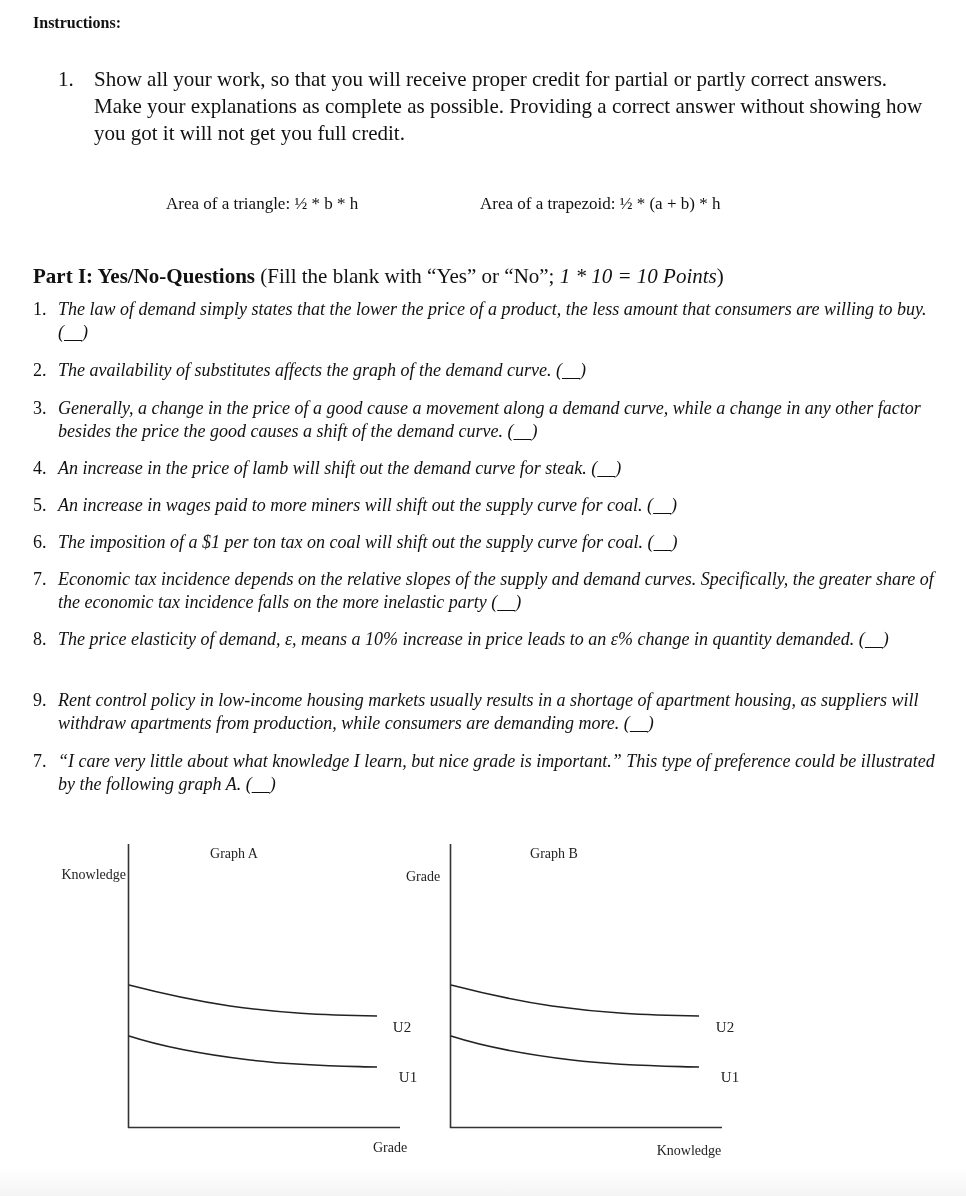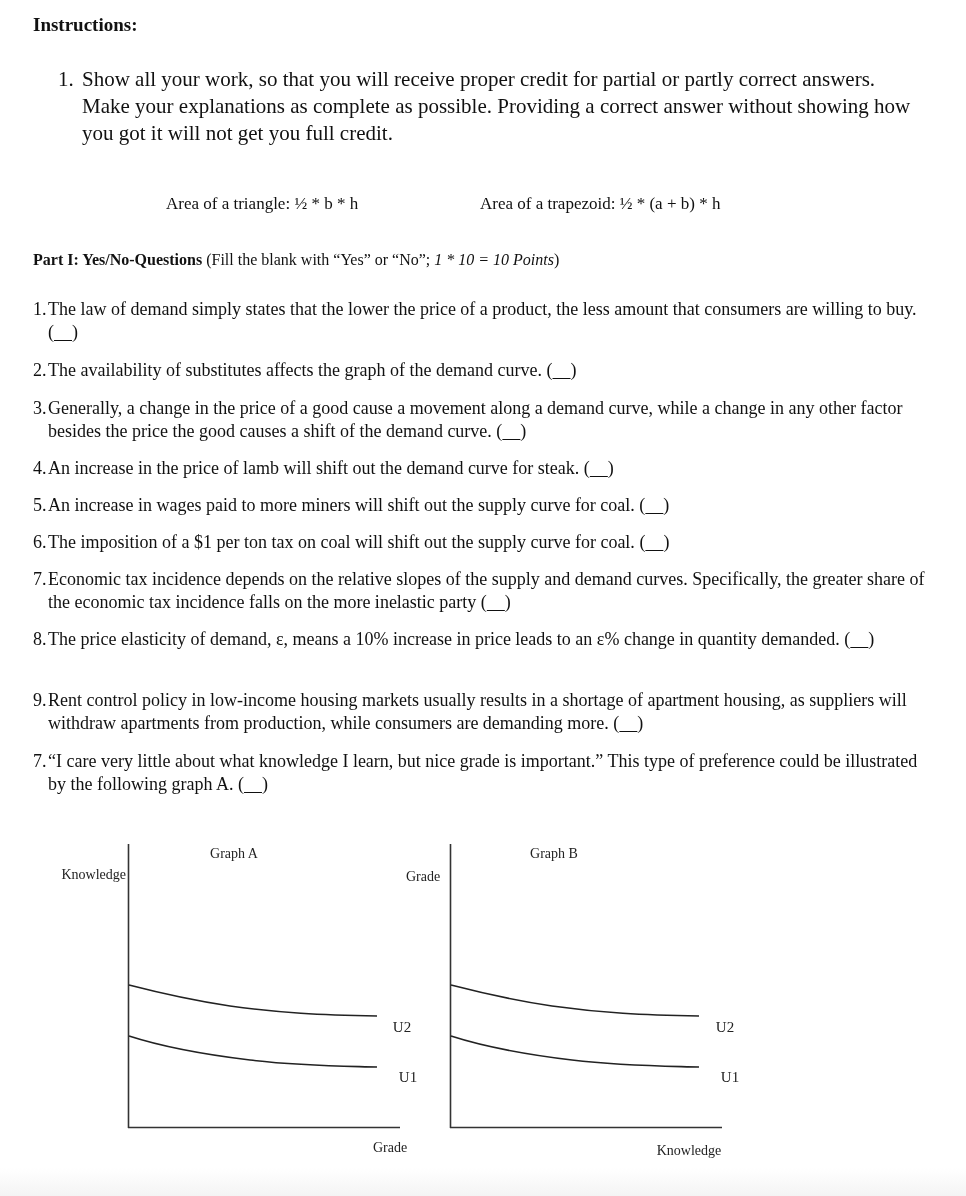--- a/index.html
+++ b/index.html
@@ -2,33 +2,33 @@
 <html><head>
 <meta charset="utf-8">
 <style>
   html, body { margin: 0; padding: 0; }
   body {
     width: 966px; height: 1196px; position: relative; overflow: hidden;
     background: linear-gradient(to bottom, #ffffff 0, #ffffff 1168px, #f4f4f4 1196px);
     font-family: "Liberation Serif", "DejaVu Serif", serif; color: #111;
   }
   .abs { position: absolute; }
-  .h-instr { left: 33px; top: 14px; font-size: 19px; font-weight: bold; }
+  .h-instr { left: 33px; top: 14px; font-size: 16px; font-weight: bold; }
   .instr-item { left: 58px; top: 66px; width: 870px; font-size: 21px; line-height: 27px; }
   .instr-item .num { position: absolute; left: 0; top: 0; }
-  .instr-item .txt { margin-left: 24px; display: block; }
+  .instr-item .txt { margin-left: 36px; display: block; }
   .formulas { top: 194px; font-size: 17px; white-space: nowrap; }
   .f1 { left: 166px; }
   .f2 { left: 480px; }
-  .part { left: 33px; top: 251px; font-size: 16px; white-space: nowrap; }
+  .part { left: 33px; top: 264px; font-size: 21px; white-space: nowrap; }
   .part b { font-weight: bold; }
   .part i { font-style: italic; }
   .q { left: 33px; width: 905px; font-size: 18px; line-height: 23px; }
   .q .num { position: absolute; left: 0; top: 0; }
-  .q .txt { display: block; margin-left: 15px; }
+  .q .txt { display: block; margin-left: 25px; font-style: italic; }
   .blank { white-space: nowrap; }
   .blank u { text-decoration: underline; text-underline-offset: 2px; }
   svg.graphs { position: absolute; left: 0; top: 830px; }
   svg text { font-family: "Liberation Serif", "DejaVu Serif", serif; fill: #222; }
 </style>
 </head>
 <body>
 
 <div class="abs h-instr">Instructions:</div>
 

